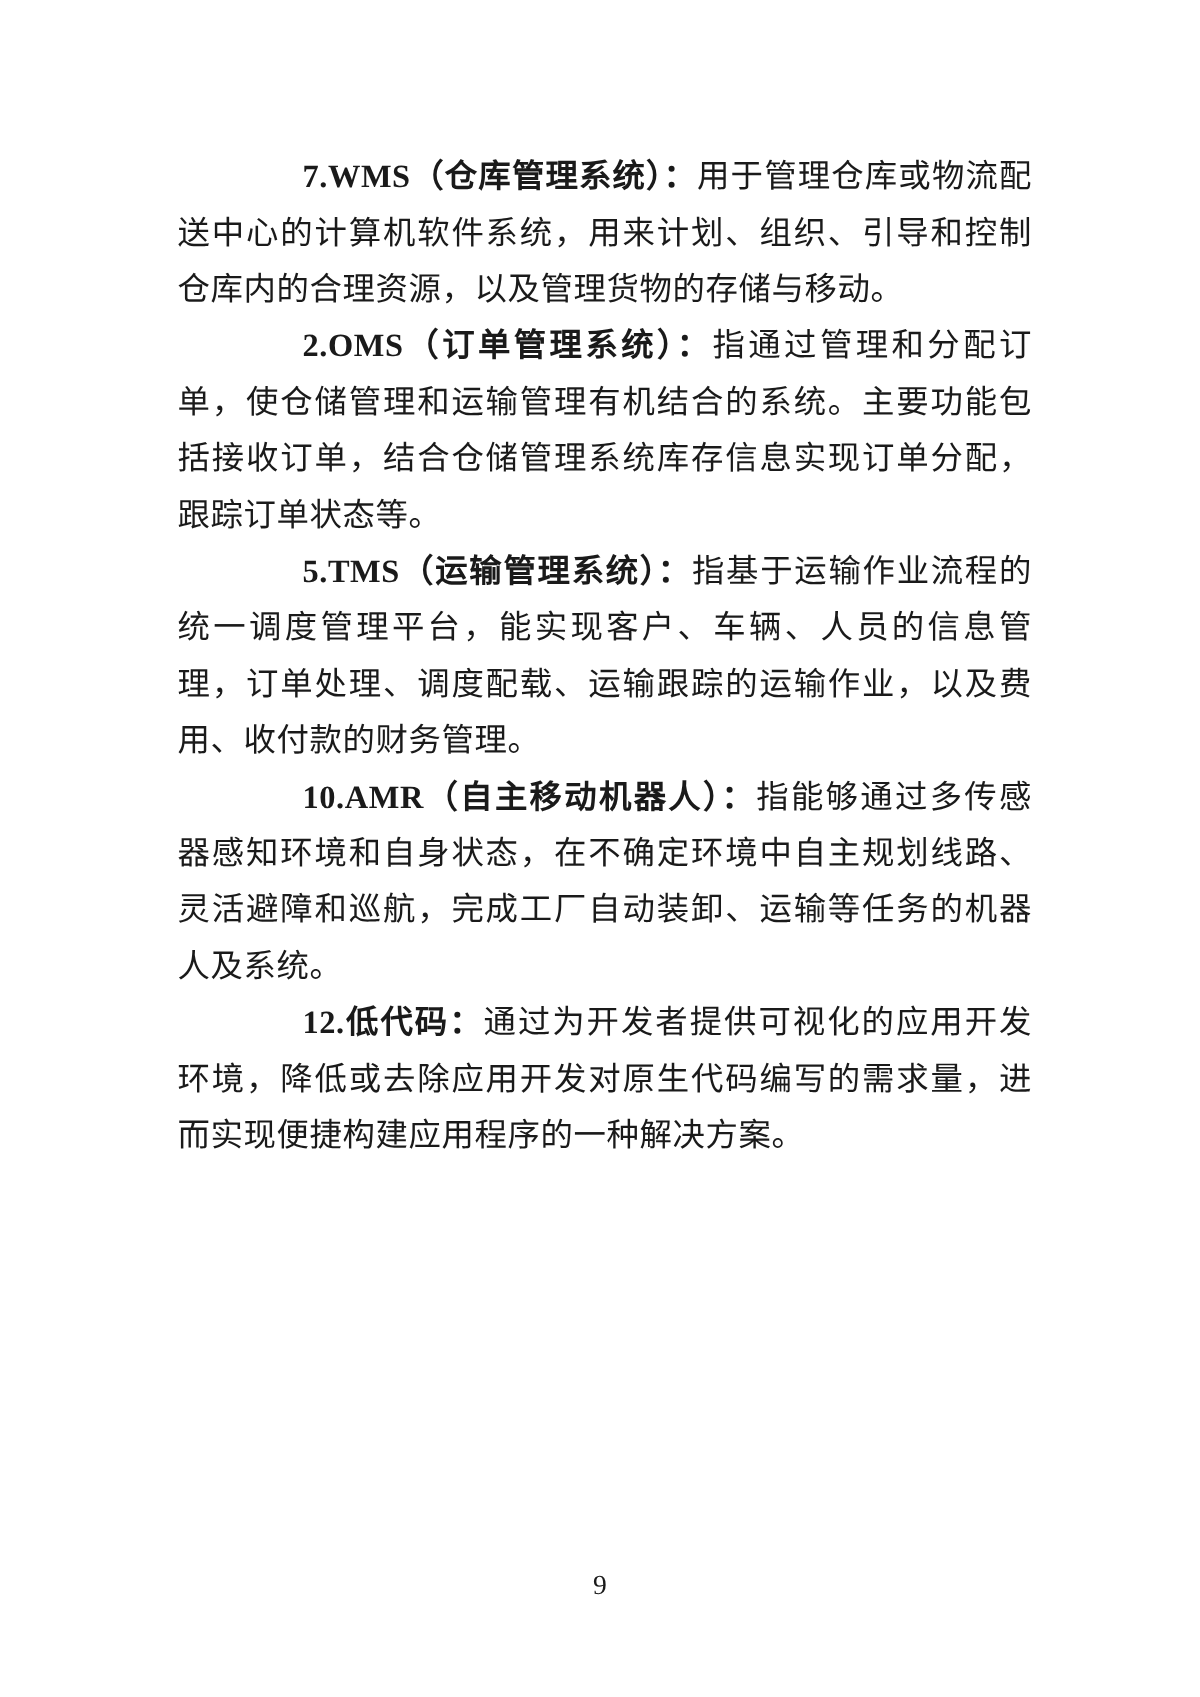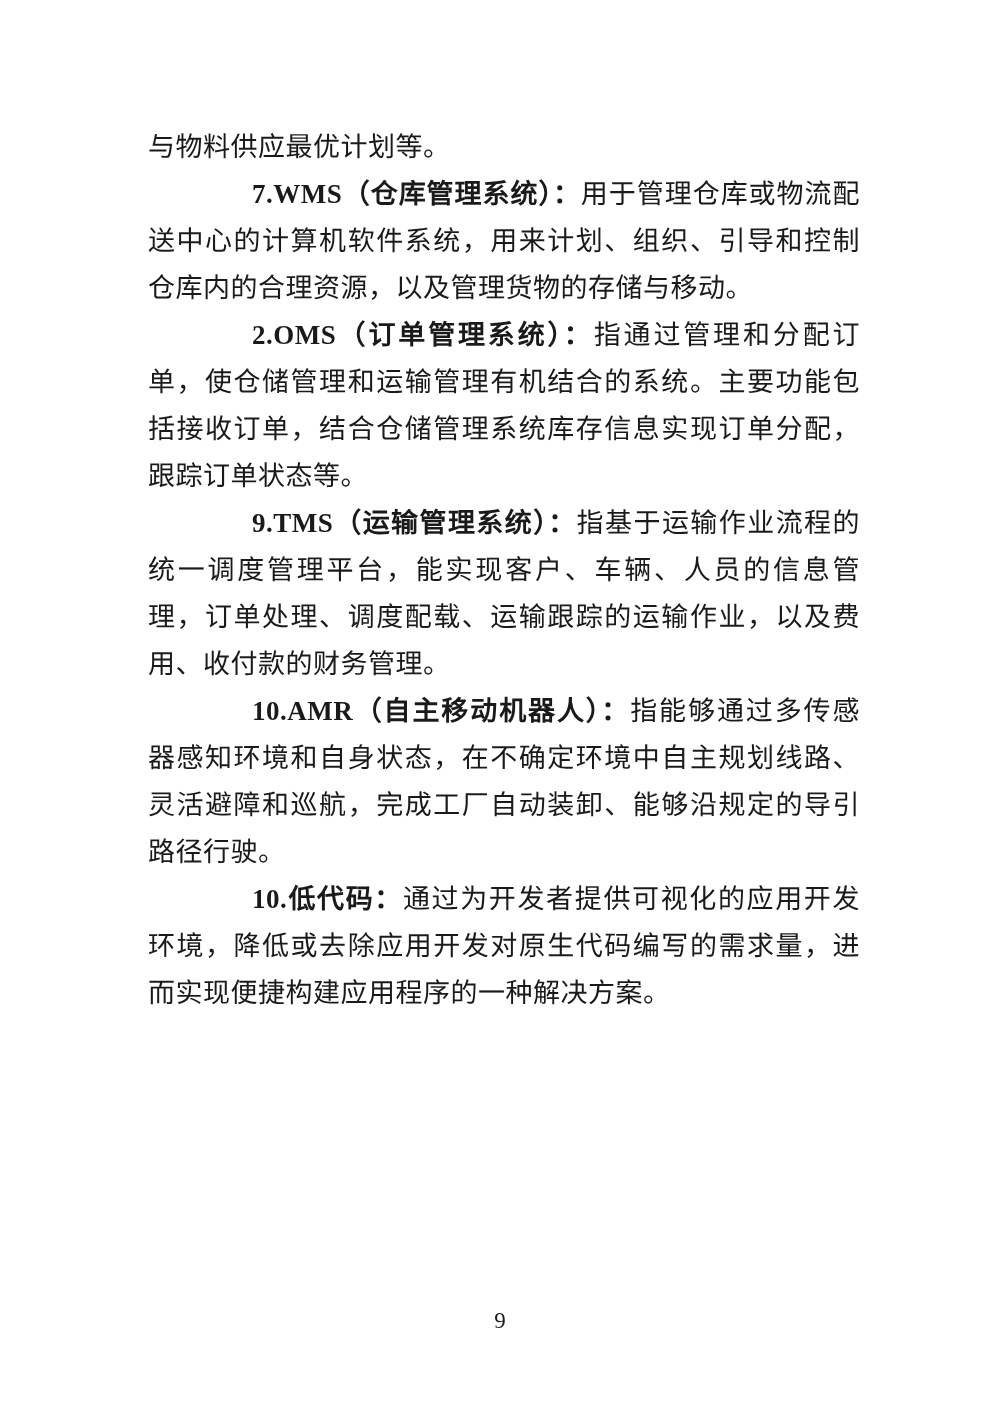--- a/index.html
+++ b/index.html
@@ -51,32 +51,31 @@
     color: #1a1a1a;
   }
 </style>
 </head>
 <body>
 
 <main class="page">
 
   <section class="content">
 
-    <p class="para"><span class="body-text">与物料供应最优计划等。</span></p>
 
     <p class="para indent"><span class="lead">7.WMS（仓库管理系统）：</span><span class="body-text">用于管理仓库或物流配送中心的计算机软件系统，用来计划、组织、引导和控制仓库内的合理资源，以及管理货物的存储与移动。</span></p>
 
     <p class="para indent"><span class="lead">2.OMS（订单管理系统）：</span><span class="body-text">指通过管理和分配订单，使仓储管理和运输管理有机结合的系统。主要功能包括接收订单，结合仓储管理系统库存信息实现订单分配，跟踪订单状态等。</span></p>
 
-    <p class="para indent"><span class="lead">9.TMS（运输管理系统）：</span><span class="body-text">指基于运输作业流程的统一调度管理平台，能实现客户、车辆、人员的信息管理，订单处理、调度配载、运输跟踪的运输作业，以及费用、收付款的财务管理。</span></p>
+    <p class="para indent"><span class="lead">5.TMS（运输管理系统）：</span><span class="body-text">指基于运输作业流程的统一调度管理平台，能实现客户、车辆、人员的信息管理，订单处理、调度配载、运输跟踪的运输作业，以及费用、收付款的财务管理。</span></p>
 
 
-    <p class="para indent"><span class="lead">10.AMR（自主移动机器人）：</span><span class="body-text">指能够通过多传感器感知环境和自身状态，在不确定环境中自主规划线路、灵活避障和巡航，完成工厂自动装卸、能够沿规定的导引路径行驶。</span></p>
+    <p class="para indent"><span class="lead">10.AMR（自主移动机器人）：</span><span class="body-text">指能够通过多传感器感知环境和自身状态，在不确定环境中自主规划线路、灵活避障和巡航，完成工厂自动装卸、运输等任务的机器人及系统。</span></p>
 
-    <p class="para indent"><span class="lead">10.低代码：</span><span class="body-text">通过为开发者提供可视化的应用开发环境，降低或去除应用开发对原生代码编写的需求量，进而实现便捷构建应用程序的一种解决方案。</span></p>
+    <p class="para indent"><span class="lead">12.低代码：</span><span class="body-text">通过为开发者提供可视化的应用开发环境，降低或去除应用开发对原生代码编写的需求量，进而实现便捷构建应用程序的一种解决方案。</span></p>
 
   </section>
 
   <footer class="page-footer">
     <span class="page-number">9</span>
   </footer>
 
 </main>
 
 </body></html>

